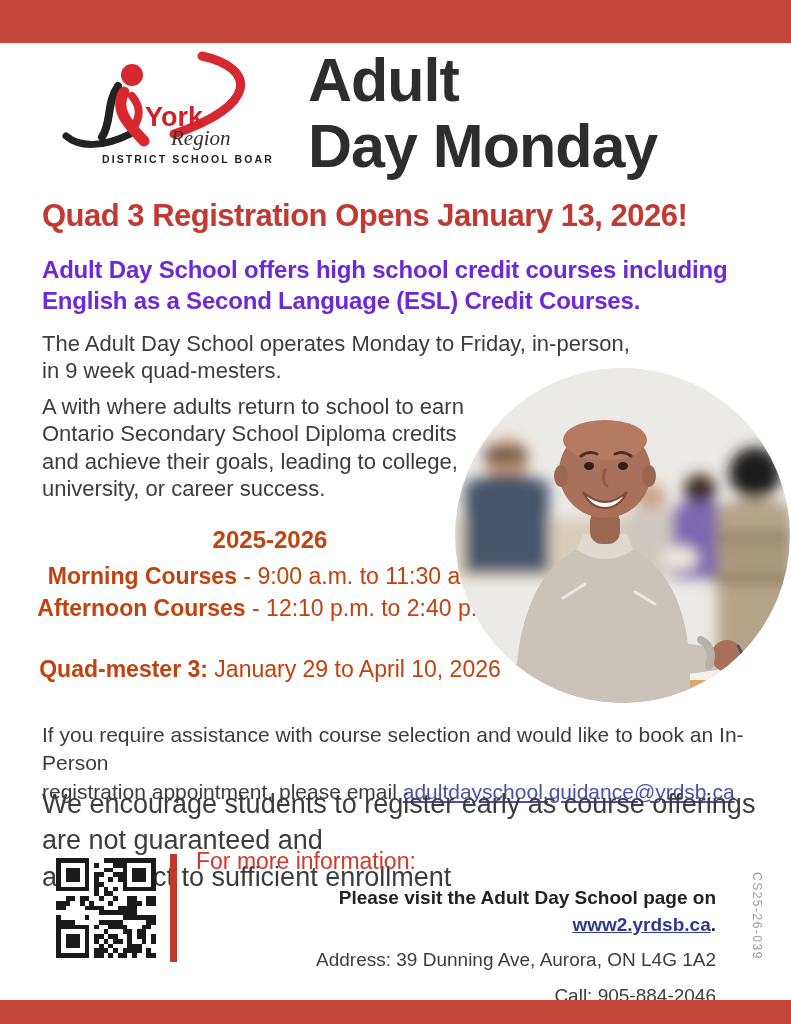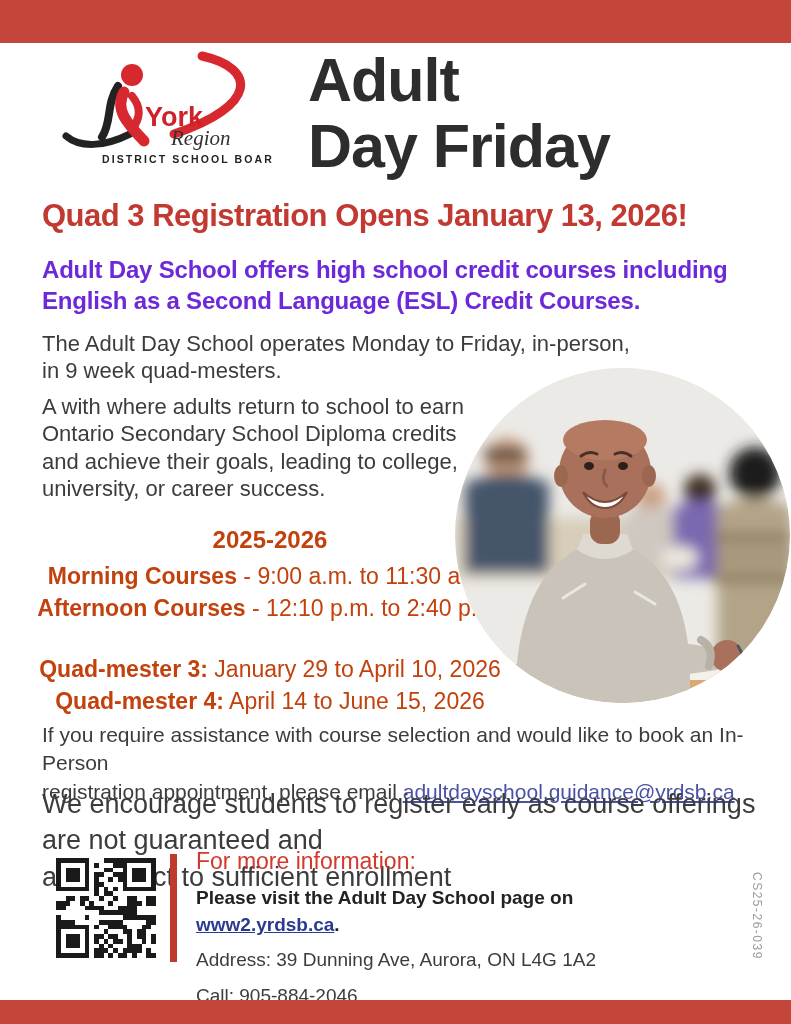--- a/index.html
+++ b/index.html
@@ -72,21 +72,21 @@
   .qr{
     position:absolute;left:56px;top:858px;width:100px;height:100px;
     display:grid;grid-template-columns:repeat(21,1fr);grid-template-rows:repeat(21,1fr);
     background:#ffffff;
   }
   .qr .m{background:#1a1a1a;}
   .divider{position:absolute;left:170px;top:854px;width:7px;height:108px;background:#c0392b;}
 
   .footer-info{position:absolute;left:196px;top:848px;width:520px;}
   .footer-info .fi-head{font-size:23px;font-weight:400;color:#d2382c;margin:0 0 10px 0;}
-  .footer-info .fi-line{font-size:19px;margin:0 0 9px 0;color:#3c3c3c;line-height:1.4;}
+  .footer-info .fi-line{font-size:19px;margin:0 0 9px 0;color:#3c3c3c;line-height:1.4;text-align:right;}
   .footer-info .fi-bold{font-weight:800;color:#222;}
   .footer-info a{color:#2b3990;font-weight:800;text-decoration:underline;}
 
   .doc-code{
     position:absolute;left:750px;top:872px;height:130px;
     writing-mode:vertical-rl;
     font-size:12px;color:#9b9b9b;letter-spacing:1.5px;
     font-family:"Liberation Sans","DejaVu Sans",sans-serif;
   }
 </style>
@@ -110,42 +110,41 @@
 
       <path d="M72,48 C62,66 76,80 92,97" fill="none" stroke="#d7282f" stroke-width="11" stroke-linecap="round"></path>
       <path d="M80,52 C90,64 88,74 80,86" fill="none" stroke="#d7282f" stroke-width="8" stroke-linecap="round"></path>
       <text x="93" y="82" font-family="Liberation Sans, sans-serif" font-size="27" font-weight="800" fill="#d0202a">York</text>
       <text x="119" y="101" font-family="Liberation Serif, serif" font-style="italic" font-size="21" fill="#333333">Region</text>
       <text x="50" y="119" font-family="Liberation Sans, sans-serif" font-size="10.5" font-weight="700" letter-spacing="2.1" fill="#222222">DISTRICT SCHOOL BOARD</text>
     </svg>
   </div>
 
   <div class="title">Adult
-Day Friday</div>
+Day Monday</div>
 
   <div class="headline">Quad 3 Registration Opens January 13, 2026!</div>
 
   <div class="subhead">Adult Day School offers high school credit courses including
 English as a Second Language (ESL) Credit Courses.</div>
 
   <div class="para1">The Adult Day School operates Monday to Friday, in-person,
 in 9 week quad-mesters.</div>
 
   <div class="para2">A with where adults return to school to earn
 Ontario Secondary School Diploma credits
 and achieve their goals, leading to college,
 university, or career success.</div>
 
   <div class="schedule">
     <div class="year">2025-2026</div>
     <div class="row"><span class="lbl">Morning Courses</span><span> - </span><span>9:00 a.m. to 11:30 a.m.</span></div>
     <div class="row"><span class="lbl">Afternoon Courses</span><span> - </span><span>12:10 p.m. to 2:40 p.m.</span></div>
     <div class="gap"></div>
     <div class="row"><span class="lbl">Quad-mester 3:</span><span> January 29 to April 10, 2026</span></div>
-    <div class="row"><span class="lbl">Quad-mester 4:</span><span> April 14 to June 15, 2026</span></div>
   </div>
 
   <div class="photo">
     <svg width="335" height="335" viewBox="0 0 335 335">
       <defs>
         <filter id="blurbg" x="-20%" y="-20%" width="140%" height="140%">
             <feGaussianBlur stdDeviation="7"></feGaussianBlur>
           </filter>
         <clipPath id="circ">
             <circle cx="167.5" cy="167.5" r="167.5"></circle>

